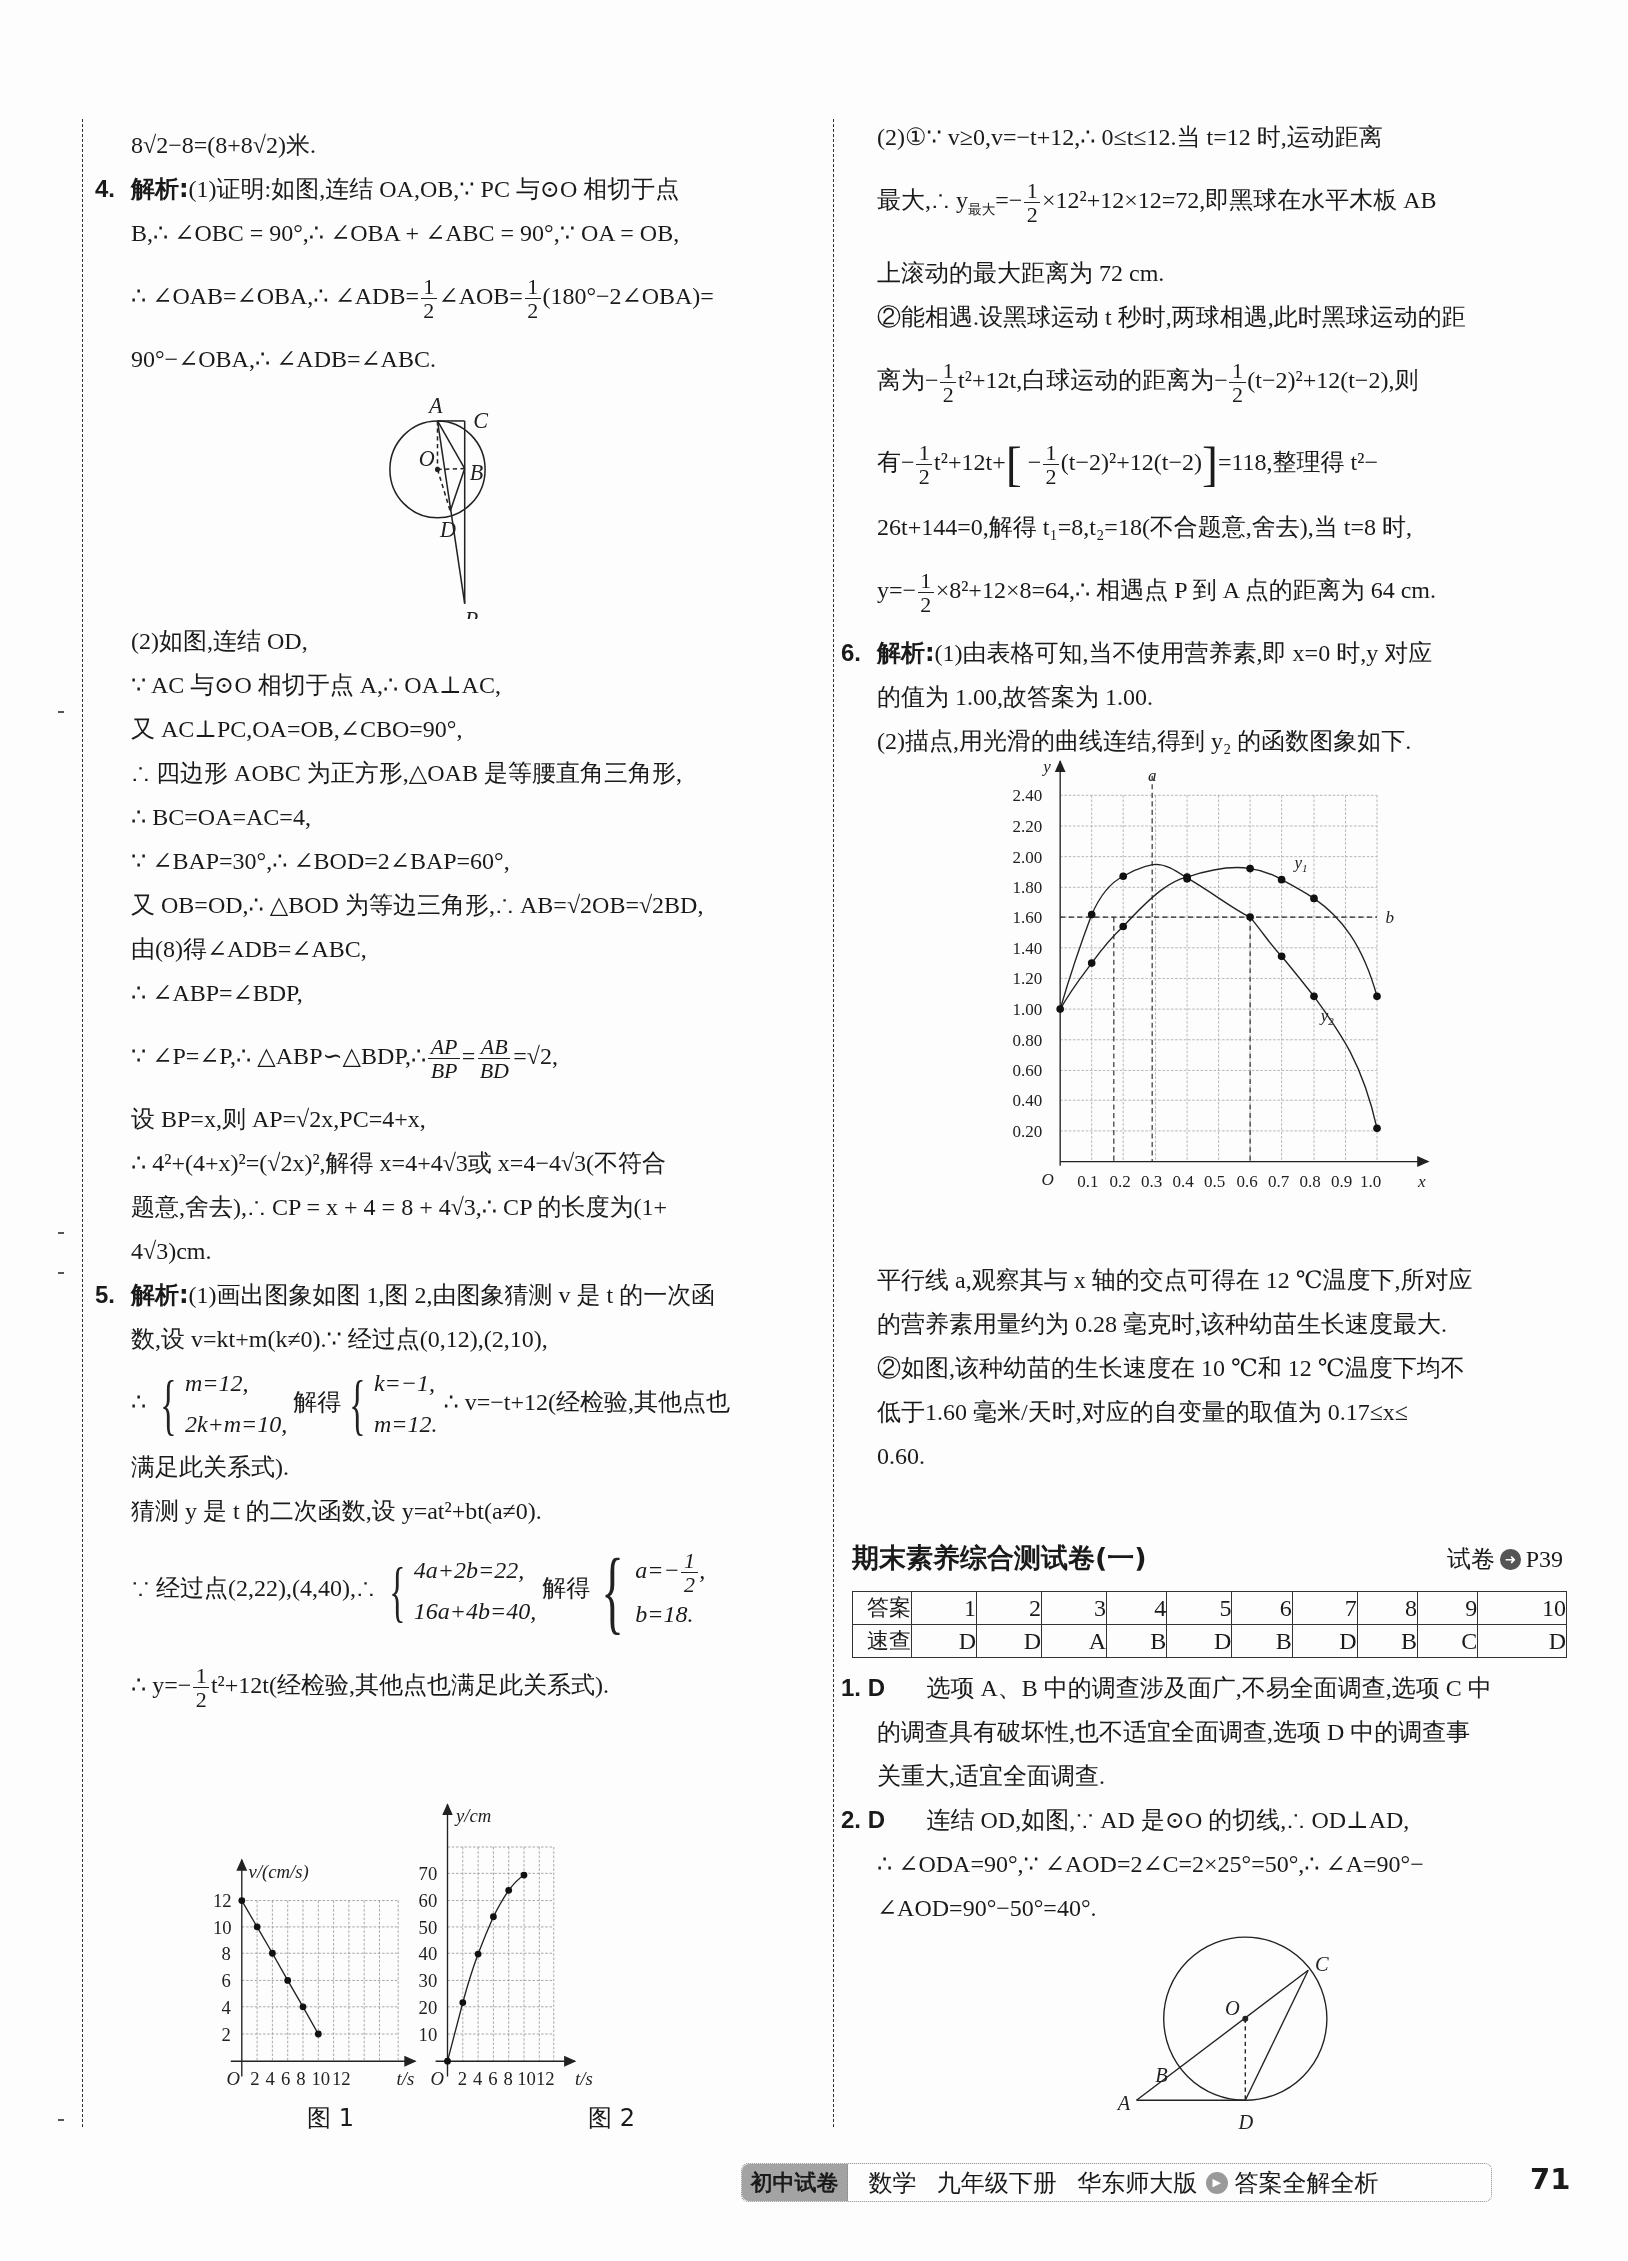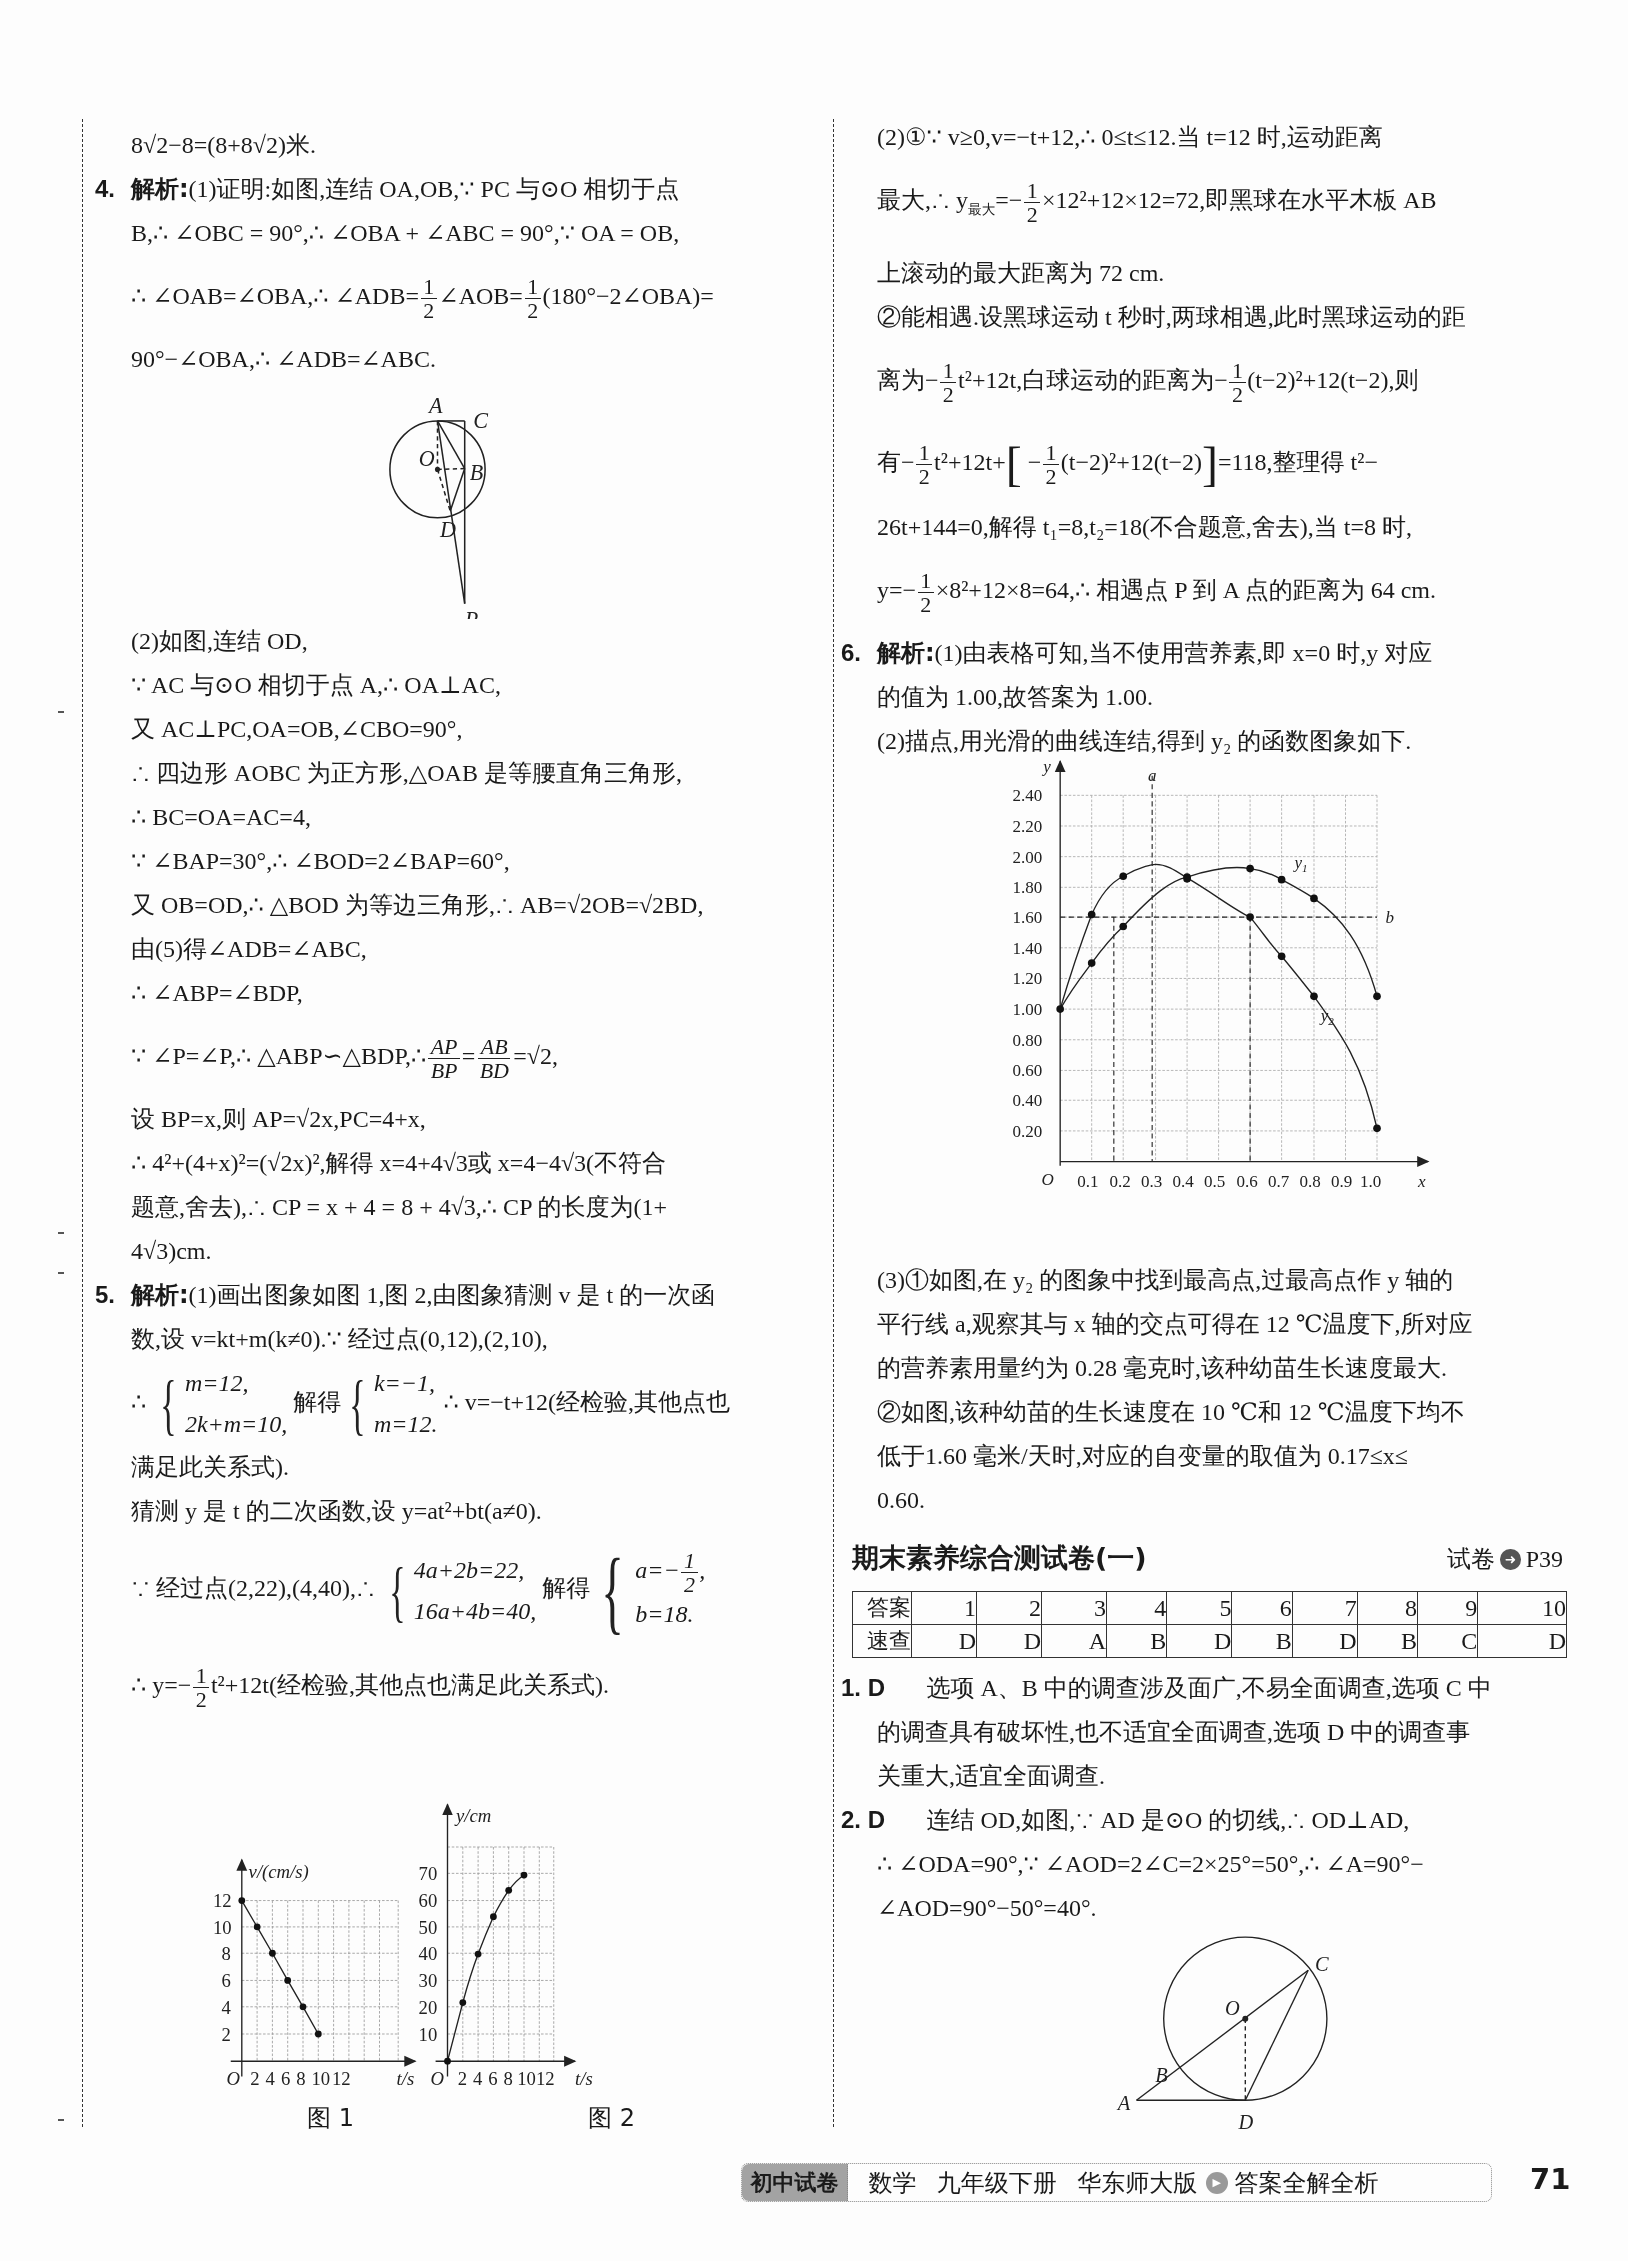--- a/index.html
+++ b/index.html
@@ -91,21 +91,21 @@
       </svg>
     </div>
 
     <span class="ln">(2)如图,连结 OD,</span>
     <span class="ln">∵ AC 与⊙O 相切于点 A,∴ OA⊥AC,</span>
     <span class="ln">又 AC⊥PC,OA=OB,∠CBO=90°,</span>
     <span class="ln">∴ 四边形 AOBC 为正方形,△OAB 是等腰直角三角形,</span>
     <span class="ln">∴ BC=OA=AC=4,</span>
     <span class="ln">∵ ∠BAP=30°,∴ ∠BOD=2∠BAP=60°,</span>
     <span class="ln">又 OB=OD,∴ △BOD 为等边三角形,∴ AB=√2OB=√2BD,</span>
-    <span class="ln">由(5)得∠ADB=∠ABC,</span>
+    <span class="ln">由(8)得∠ADB=∠ABC,</span>
     <span class="ln">∴ ∠ABP=∠BDP,</span>
     <span class="ln tall"><span>∵ ∠P=∠P,∴ △ABP∽△BDP,∴</span><span class="frac it">
           <span class="num">AP</span>
           <span class="den">BP</span>
         </span>=<span class="frac it">
           <span class="num">AB</span>
           <span class="den">BD</span>
         </span><span>=√2,</span></span>
     <span class="ln">设 BP=x,则 AP=√2x,PC=4+x,</span>
     <span class="ln">∴ 4²+(4+x)²=(√2x)²,解得 x=4+4√3或 x=4−4√3(不符合</span>
@@ -387,21 +387,20 @@
       <text x="500" y="505" font-style="italic">x</text>
       <text x="60" y="18" font-style="italic">y</text>
       <text x="183" y="28" font-style="italic">a</text>
       <text x="462" y="195" font-style="italic">b</text>
       <text x="355" y="130" font-style="italic">y<tspan font-size="13" dy="5">1</tspan></text>
       <text x="386" y="310" font-style="italic">y<tspan font-size="13" dy="5">2</tspan></text>
     </g>
   </svg>
 
   <div class="col" style="left:821px; top:1258px; width:689px;">
-    <span class="ln">(3)①如图,在 y₂ 的图象中找到最高点,过最高点作 y 轴的</span>
     <span class="ln">平行线 a,观察其与 x 轴的交点可得在 12 ℃温度下,所对应</span>
     <span class="ln">的营养素用量约为 0.28 毫克时,该种幼苗生长速度最大.</span>
     <span class="ln">②如图,该种幼苗的生长速度在 10 ℃和 12 ℃温度下均不</span>
     <span class="ln">低于1.60 毫米/天时,对应的自变量的取值为 0.17≤x≤</span>
     <span class="ln">0.60.</span>
   </div>
 
   <div class="section-title">
     <span class="t">期末素养综合测试卷(一)</span>
     <span class="ref">

